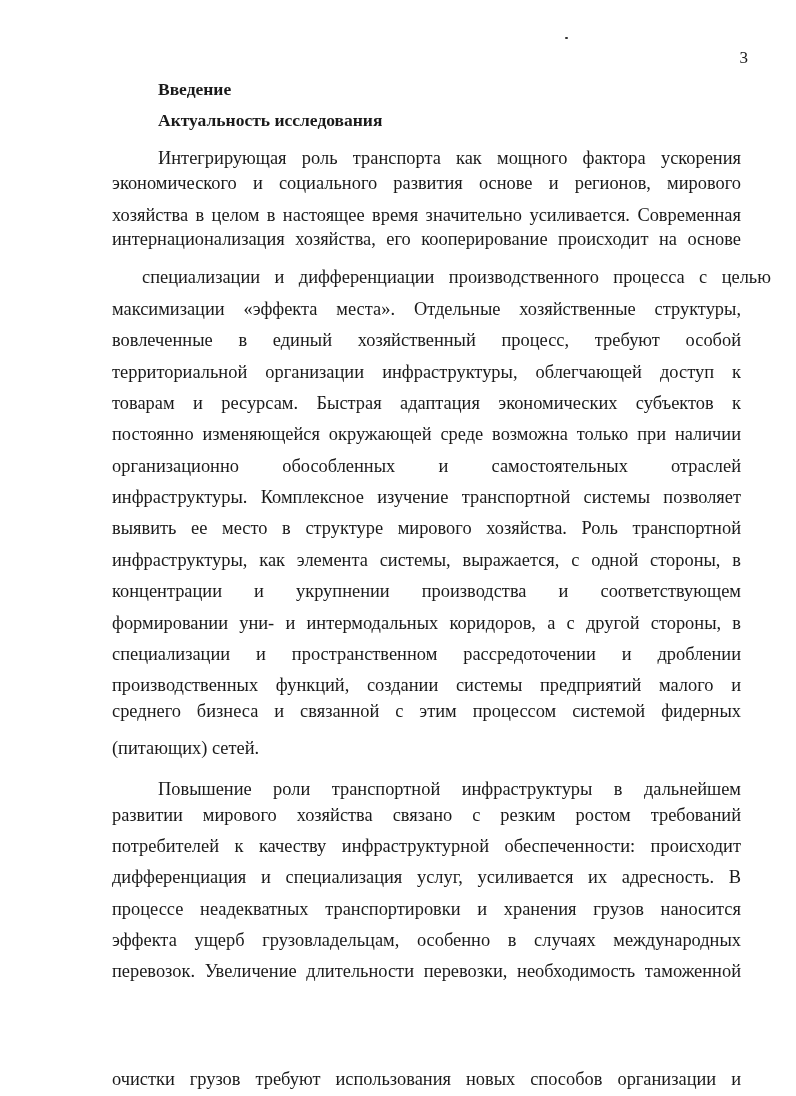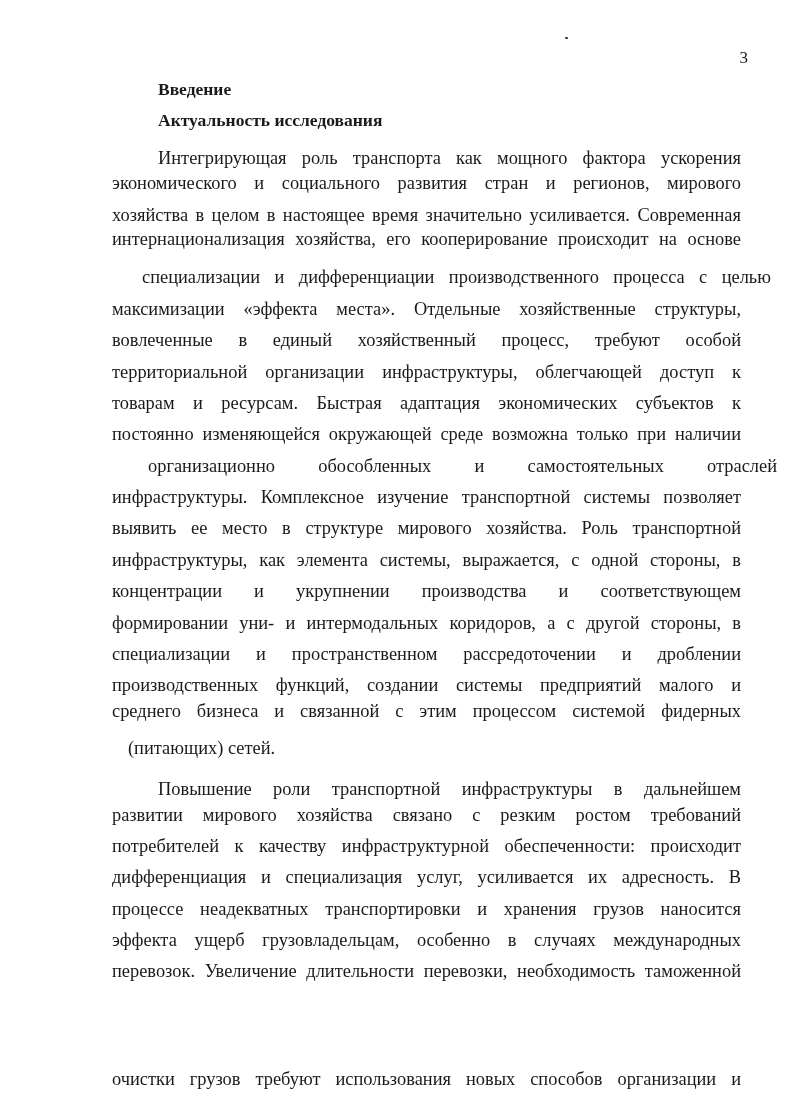--- a/index.html
+++ b/index.html
@@ -6,46 +6,46 @@
   body { width: 796px; height: 1096px; position: relative; overflow: hidden;
          font-family: "Liberation Serif", serif; color: #1a1a1a; }
   .page { position: absolute; left: 0; top: 0; width: 796px; height: 1096px; background: #fff; }
   .speck { position: absolute; width: 3px; height: 2px; background: #333; border-radius: 1px; }
   .page-number { position: absolute; left: 728px; top: 48px; width: 20px; text-align: right;
                  font-size: 17px; line-height: 20px; }
   .heading { position: absolute; left: 158px; font-weight: bold; font-size: 17.5px; line-height: 22px; white-space: nowrap; }
   .line { position: absolute; left: 112px; width: 629px; font-size: 18.4px; line-height: 22px;
           text-align: justify; text-align-last: justify; white-space: nowrap; }
   .line.indent { left: 158px; width: 583px; margin-top: 6px; }
-  .line.last { text-align-last: left; margin-left: 16px; }
+  .line.last { text-align-last: left; }
   .line span { white-space: normal; }
 </style>
 </head>
 <body>
 
 <div class="page">
   <div class="speck" style="left:565px;top:37px;"></div>
 
   <div class="page-number">3</div>
 
   <div class="heading" style="top:78px;">Введение</div>
   <div class="heading" style="top:109px;">Актуальность исследования</div>
 
   <div>
     <div class="line indent" style="top:141px;"><span>Интегрирующая роль транспорта как мощного фактора ускорения</span></div>
-    <div class="line" style="top:172px;"><span>экономического и социального развития стран и регионов, мирового</span></div>
+    <div class="line" style="top:172px;"><span>экономического и социального развития основе и регионов, мирового</span></div>
     <div class="line" style="top:204px;"><span>хозяйства в целом в настоящее время значительно усиливается. Современная</span></div>
     <div class="line" style="top:228px;"><span>интернационализация хозяйства, его кооперирование происходит на основе</span></div>
     <div class="line" style="top:266px;margin-left:30px;"><span>специализации и дифференциации производственного процесса с целью</span></div>
     <div class="line" style="top:298px;"><span>максимизации «эффекта места». Отдельные хозяйственные структуры,</span></div>
     <div class="line" style="top:329px;"><span>вовлеченные в единый хозяйственный процесс, требуют особой</span></div>
     <div class="line" style="top:361px;"><span>территориальной организации инфраструктуры, облегчающей доступ к</span></div>
     <div class="line" style="top:392px;"><span>товарам и ресурсам. Быстрая адаптация экономических субъектов к</span></div>
     <div class="line" style="top:423px;"><span>постоянно изменяющейся окружающей среде возможна только при наличии</span></div>
-    <div class="line" style="top:455px;margin-left:36px;"><span>организационно обособленных и самостоятельных отраслей</span></div>
+    <div class="line" style="top:455px;"><span>организационно обособленных и самостоятельных отраслей</span></div>
     <div class="line" style="top:486px;"><span>инфраструктуры. Комплексное изучение транспортной системы позволяет</span></div>
     <div class="line" style="top:517px;"><span>выявить ее место в структуре мирового хозяйства. Роль транспортной</span></div>
     <div class="line" style="top:549px;"><span>инфраструктуры, как элемента системы, выражается, с одной стороны, в</span></div>
     <div class="line" style="top:580px;"><span>концентрации и укрупнении производства и соответствующем</span></div>
     <div class="line" style="top:612px;"><span>формировании уни- и интермодальных коридоров, а с другой стороны, в</span></div>
     <div class="line" style="top:643px;"><span>специализации и пространственном рассредоточении и дроблении</span></div>
     <div class="line" style="top:674px;"><span>производственных функций, создании системы предприятий малого и</span></div>
     <div class="line" style="top:700px;"><span>среднего бизнеса и связанной с этим процессом системой фидерных</span></div>
     <div class="line last" style="top:737px;"><span>(питающих) сетей.</span></div>
   </div>

